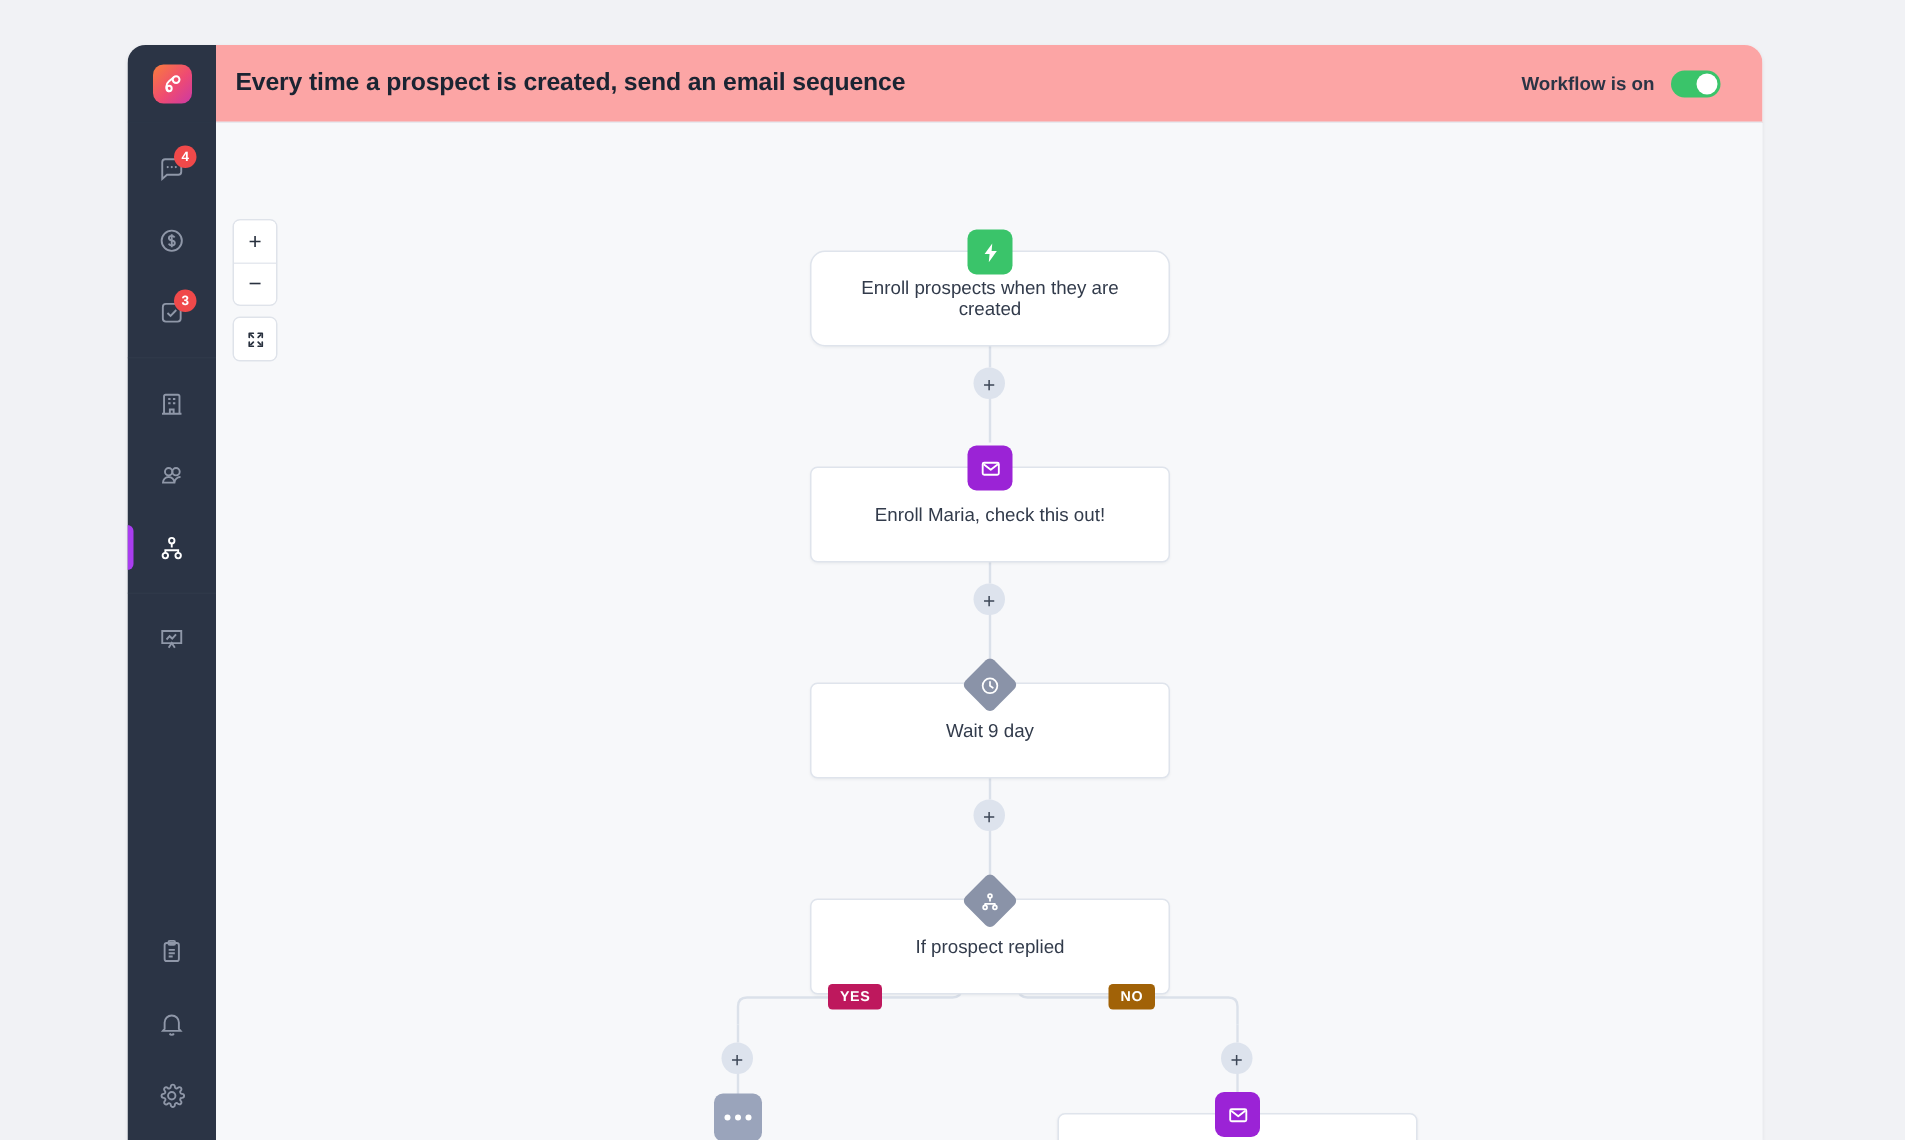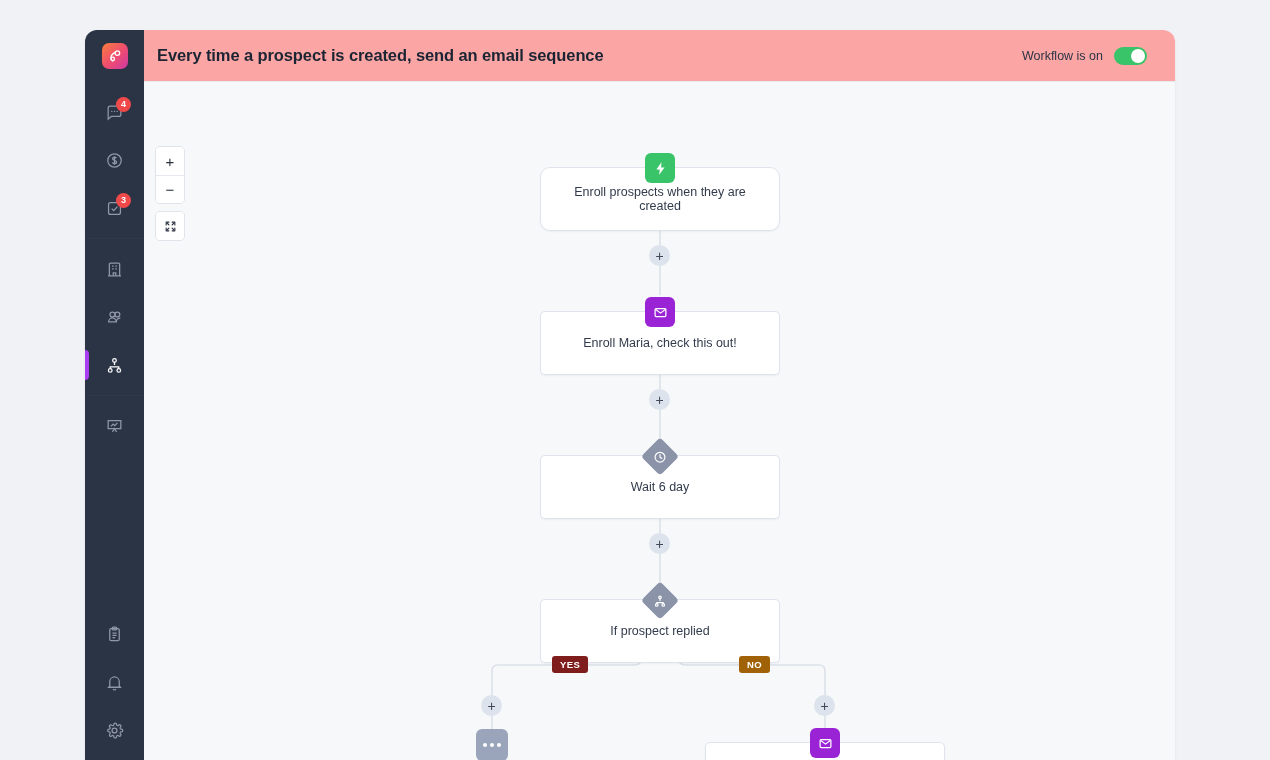--- a/index.html
+++ b/index.html
@@ -75,21 +75,21 @@
     background: #fca5a5;
     border-bottom: 1px solid #e7e9ee;
     display: flex; align-items: center;
     padding: 0 28px 0 13px;
   }
   #page-title {
     font-size: 16.5px; font-weight: bold; color: #1b2432;
     letter-spacing: -0.1px;
   }
   #topbar-right { margin-left: auto; display: flex; align-items: center; gap: 11px; }
-  #toggle-label { font-size: 12.5px; font-weight: normal; color: #2b3445; }
+  #toggle-label { font-size: 12.5px; font-weight: bold; color: #2b3445; }
   .toggle {
     width: 33px; height: 18px; border-radius: 10px;
     background: #3ac46a; position: relative; cursor: pointer;
   }
   .toggle .knob {
     position: absolute; right: 2px; top: 2px;
     width: 14px; height: 14px; border-radius: 50%;
     background: #fff;
   }
 
@@ -163,21 +163,21 @@
   }
   .dots-node i { width: 4px; height: 4px; border-radius: 50%; background: #fff; display: block; }
 
   .branch-tag {
     position: absolute;
     height: 17px; padding: 0 8px;
     border-radius: 3px;
     display: flex; align-items: center; justify-content: center;
     color: #fff; font-size: 9.5px; font-weight: bold; letter-spacing: .4px;
   }
-  .tag-yes { background: #7f1d1d; }
+  .tag-yes { background: #be185d; }
   .tag-no  { background: #a16207; }
 </style>
 </head>
 <body>
 
 <div id="app-window">
 
   <div id="sidebar">
 
     <div class="logo-wrap">
@@ -357,21 +357,21 @@
 
         <div class="plus-node" style="left:505px; top:307px;">+</div>
 
         <div class="node" style="left:396px; top:373px; width:240px; height:64px;">
           <div class="node-badge badge-diamond">
             <svg width="14" height="14" viewBox="0 0 24 24" style="fill:none;stroke:#fff;stroke-width:2;stroke-linecap:round">
               <circle cx="12" cy="12" r="8.4"></circle>
               <path d="M12 7.4V12l3.2 2.2"></path>
             </svg>
           </div>
-          <div class="node-label">Wait 6 day</div>
+          <div class="node-label">Wait 9 day</div>
         </div>
 
         <div class="plus-node" style="left:505px; top:451px;">+</div>
 
         <div class="node" style="left:396px; top:517px; width:240px; height:64px;">
           <div class="node-badge badge-diamond">
             <svg width="14" height="14" viewBox="0 0 24 24" style="fill:none;stroke:#fff;stroke-width:2;stroke-linecap:round;stroke-linejoin:round">
               <circle cx="12" cy="5.4" r="2.2"></circle>
               <circle cx="6.4" cy="18.4" r="2.2"></circle>
               <circle cx="17.6" cy="18.4" r="2.2"></circle>

